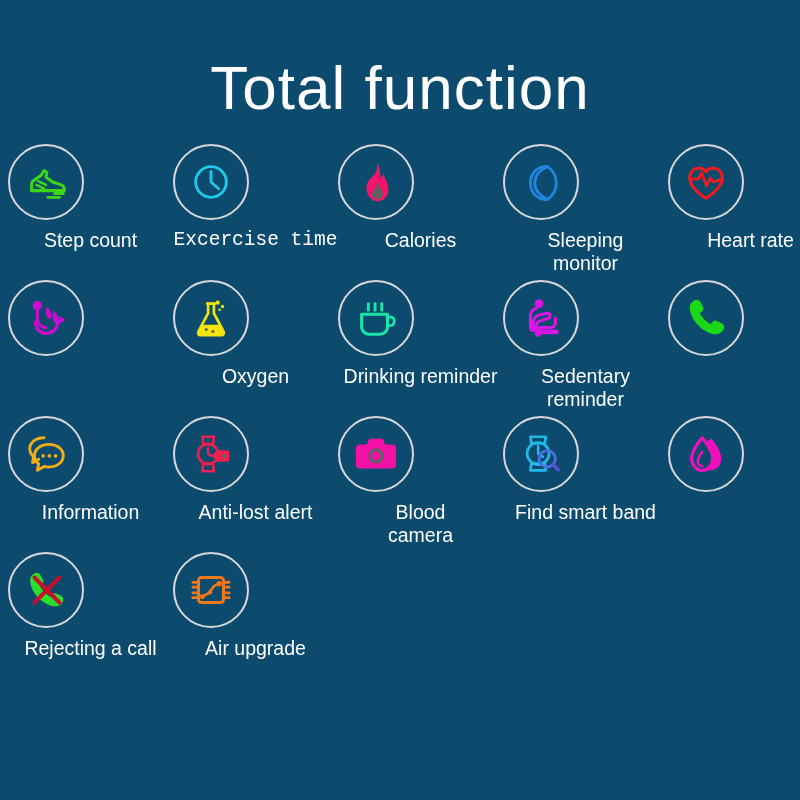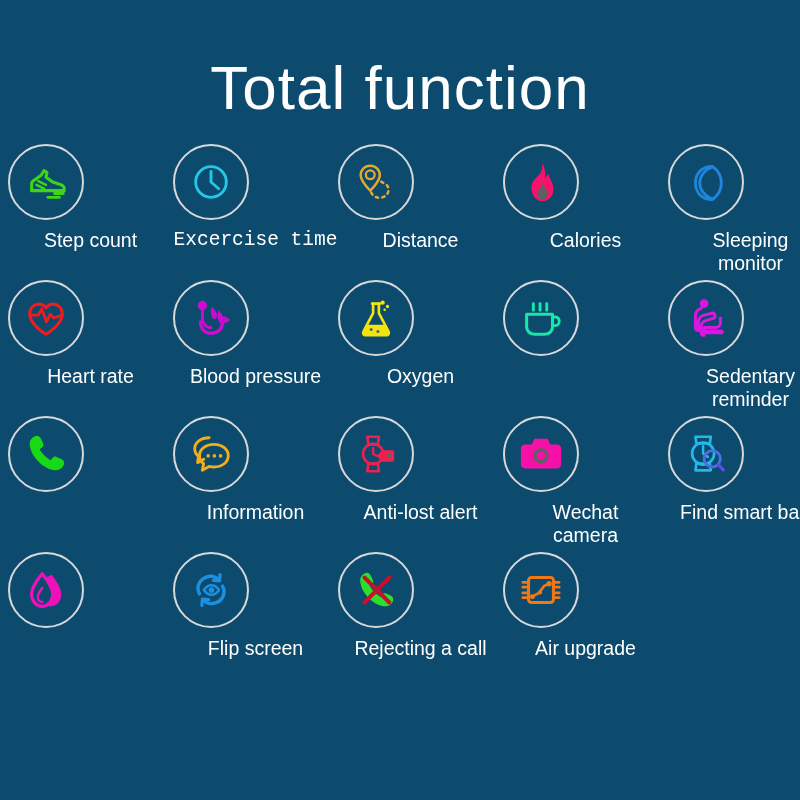--- a/index.html
+++ b/index.html
@@ -98,30 +98,20 @@
         <div class="icon-circle" style="border-color: rgb(216, 216, 218);">
           <svg width="46" height="46" viewBox="0 0 48 48" fill="none" stroke="#23C8E8" stroke-width="3" stroke-linecap="round" stroke-linejoin="round">
             <circle cx="24" cy="24" r="16" stroke-width="3"></circle>
             <path d="M24 13 L24 24 L32 31" stroke-width="3"></path>
           </svg>
         </div>
         <div class="feature-label" style="color: rgb(255, 255, 255); font-family: Liberation Mono, monospace;">Excercise time</div>
       </div>
       <div class="feature">
         <div class="icon-circle" style="border-color: rgb(216, 216, 218);">
-          <svg width="46" height="46" viewBox="0 0 48 48" fill="none" stroke="#E5A82E" stroke-width="3" stroke-linecap="round" stroke-linejoin="round">
-            <path d="M18 7 C12.5 7 8 11.4 8 16.8 C8 23.5 18 33 18 33 C18 33 28 23.5 28 16.8 C28 11.4 23.5 7 18 7 Z" stroke-width="2.6"></path>
-            <circle cx="18" cy="16.5" r="4.6" stroke-width="2.4"></circle>
-            <path d="M19 35 C21 40 28 42 33 39 C38 36 38 30 35 27 C32.5 24.5 30 25 29 23" stroke-width="2.6" stroke-dasharray="2.6 4.2"></path>
-          </svg>
-        </div>
-        <div class="feature-label" style="color: rgb(255, 255, 255);">Distance</div>
-      </div>
-      <div class="feature">
-        <div class="icon-circle" style="border-color: rgb(216, 216, 218);">
           <svg width="46" height="46" viewBox="0 0 48 48" fill="#F5136B" stroke="none">
             <path d="M25 4 C25 4 26.5 11 22.5 16 C19.5 19.8 14 22.5 14 30.5 C14 38 19.5 44 25.5 44 C32 44 37 38.5 37 31.5 C37 24.5 33 21 31.5 15 C31.5 15 29.5 19 28 20 C28 20 30 12 25 4 Z"></path>
             <path d="M24.5 24 C24.5 24 25.5 28.5 23 31 C21.2 32.8 20 34 20 36.2 C20 39.6 22.6 42 25.6 42 C28.8 42 31 39.4 31 36.2 C31 32.5 28 31 26.8 27.5 C26.4 26.2 24.5 24 24.5 24 Z" fill="#606063"></path>
           </svg>
         </div>
         <div class="feature-label" style="color: rgb(255, 255, 255);">Calories</div>
       </div>
       <div class="feature">
         <div class="icon-circle" style="border-color: rgb(216, 216, 218);">
           <svg width="46" height="46" viewBox="0 0 48 48" fill="none" stroke="#1F85DD" stroke-width="3" stroke-linecap="round" stroke-linejoin="round">
@@ -145,21 +135,20 @@
         <div class="icon-circle" style="border-color: rgb(216, 216, 218);">
           <svg width="46" height="46" viewBox="0 0 48 48" fill="none" stroke="#CE0BD2" stroke-width="3" stroke-linecap="round" stroke-linejoin="round">
             <circle cx="15" cy="11" r="3.4" fill="#CE0BD2"></circle>
             <path d="M15 15 L15 24 C15 30 19 34 24 34" stroke-width="3"></path>
             <path d="M13 28 C13 36 18 40 24 40 C30.5 40 36 36 36 29" stroke-width="3.4"></path>
             <path d="M25 12 C25 12 22.5 18 25 23 C26.5 26 29 26 30 23 C31 20 29 17 25 12 Z" fill="#CE0BD2" stroke="none"></path>
             <path d="M32 16 C32 16 29.5 22 32 27 C33.5 30 36 30 37 27 C38 24 36 21 32 16 Z" fill="#CE0BD2" stroke="none"></path>
             <path d="M38 24 L42 26 L38 28" stroke-width="3"></path>
           </svg>
         </div>
-        <div class="feature-label" style="color: rgb(255, 255, 255);">Blood pressure</div>
       </div>
       <div class="feature">
         <div class="icon-circle" style="border-color: rgb(216, 216, 218);">
           <svg width="46" height="46" viewBox="0 0 48 48" fill="none" stroke="#F2E40C" stroke-width="2.8" stroke-linecap="round" stroke-linejoin="round">
             <path d="M20 9 L28 9" stroke-width="2.8"></path>
             <path d="M21 9 L21 19 L11 38 C10 40 11 42 13 42 L35 42 C37 42 38 40 37 38 L27 19 L27 9" stroke-width="2.8"></path>
             <path d="M15.5 31 L32.5 31 L37 38 C38 40 37 42 35 42 L13 42 C11 42 10 40 11 38 Z" fill="#F2E40C" stroke="none"></path>
             <circle cx="31" cy="8" r="2.2" fill="#F2E40C" stroke="none"></circle>
             <circle cx="36" cy="12" r="1.7" fill="#F2E40C" stroke="none"></circle>
             <circle cx="33" cy="15.5" r="1.3" fill="#F2E40C" stroke="none"></circle>
@@ -172,20 +161,21 @@
       <div class="feature">
         <div class="icon-circle" style="border-color: rgb(216, 216, 218);">
           <svg width="46" height="46" viewBox="0 0 48 48" fill="none" stroke="#19E6A8" stroke-width="3" stroke-linecap="round" stroke-linejoin="round">
             <path d="M16 9 L16 16" stroke-width="3"></path>
             <path d="M23 9 L23 16" stroke-width="3"></path>
             <path d="M30 9 L30 16" stroke-width="3"></path>
             <path d="M9 20 L9 33 C9 37.5 12.5 41 17 41 L28 41 C32.5 41 36 37.5 36 33 L36 20 Z" stroke-width="3.2"></path>
             <path d="M36 23 L39 23 C41.5 23 43 25 43 27.5 C43 30 41.5 32 39 32 L36 32" stroke-width="3"></path>
           </svg>
         </div>
+        <div class="feature-label" style="color: rgb(255, 255, 255);">Drinking reminder</div>
       </div>
       <div class="feature">
         <div class="icon-circle" style="border-color: rgb(216, 216, 218);">
           <svg width="46" height="46" viewBox="0 0 48 48" fill="#D916E2" stroke="none">
             <circle cx="22" cy="9" r="4.6"></circle>
             <path d="M19 14 C15 15 13 18 13 22 L13 34 C13 36 14.5 37 16 37 L16 29 C16 25 18 22 22 21 L30 19 C32 18.5 33.5 20 33.5 21.6 C33.5 23 32.6 24 31.4 24.4 L23 27 C20.5 28 19 30 19 33 L19 39 C19 41 20.5 42 22 42 L22 34 L34 34 C37 34 39 32 39 29 L39 24" stroke="#D916E2" stroke-width="3.2" fill="none" stroke-linecap="round" stroke-linejoin="round"></path>
             <path d="M19 36 L40 36 C41.5 36 42.5 37.2 42.5 38.5 C42.5 39.8 41.5 41 40 41 L19 41 Z"></path>
           </svg>
         </div>
         <div class="feature-label" style="color: rgb(255, 255, 255);">Sedentary
@@ -224,21 +214,21 @@
         <div class="feature-label" style="color: rgb(255, 255, 255);">Anti-lost alert</div>
       </div>
       <div class="feature">
         <div class="icon-circle" style="border-color: rgb(216, 216, 218);">
           <svg width="46" height="46" viewBox="0 0 48 48" fill="#F511A8" stroke="none">
             <path d="M17 8 L31 8 L33.5 14 L41 14 C43.2 14 45 15.8 45 18 L45 35 C45 37.2 43.2 39 41 39 L7 39 C4.8 39 3 37.2 3 35 L3 18 C3 15.8 4.8 14 7 14 L14.5 14 Z"></path>
             <circle cx="24" cy="26" r="8" fill="#606063"></circle>
             <circle cx="24" cy="26" r="4.6" fill="#F511A8"></circle>
           </svg>
         </div>
-        <div class="feature-label" style="color: rgb(255, 255, 255);">Wechat
+        <div class="feature-label" style="color: rgb(255, 255, 255);">Blood
 camera</div>
       </div>
       <div class="feature">
         <div class="icon-circle" style="border-color: rgb(216, 216, 218);">
           <svg width="46" height="46" viewBox="0 0 48 48" fill="none" stroke="#22B8E8" stroke-width="3" stroke-linecap="round" stroke-linejoin="round">
             <path d="M13 6 L29 6 L28 13 L14 13 Z" stroke-width="2.8"></path>
             <path d="M14 34 L28 34 L29 41 L13 41 Z" stroke-width="2.8"></path>
             <circle cx="21" cy="23.5" r="11.5" stroke-width="2.8"></circle>
             <path d="M21 16 L21 23.5 L26 27" stroke-width="2.6"></path>
             <circle cx="30.5" cy="29" r="8.5" stroke="#4B6FE0" stroke-width="3"></circle>
@@ -248,33 +238,20 @@
         <div class="feature-label" style="color: rgb(255, 255, 255);">Find smart band</div>
       </div>
       <div class="feature">
         <div class="icon-circle" style="border-color: rgb(216, 216, 218);">
           <svg width="46" height="46" viewBox="0 0 48 48" fill="none" stroke="#EE11BB" stroke-width="3.2" stroke-linecap="round" stroke-linejoin="round">
             <path d="M30 8 C30 8 40 20 40 28.5 C40 35.5 35.5 41 29 41 C27.4 41 26 40.7 24.7 40.1 C28.8 38.3 31.5 34 31.5 28.8 C31.5 21 24 11 24 11 Z" fill="#EE11BB" stroke="none"></path>
             <path d="M20 7 C20 7 9 20 9 28.5 C9 35.5 13.9 41 20 41 C26.1 41 31 35.5 31 28.5 C31 20 20 7 20 7 Z" stroke-width="3.4"></path>
             <path d="M20 22 C20 22 15.5 28 15.5 31.5 C15.5 34.5 17.5 36.5 20 36.5" stroke-width="2.6"></path>
           </svg>
         </div>
-      </div>
-      <div class="feature">
-        <div class="icon-circle" style="border-color: rgb(216, 216, 218);">
-          <svg width="46" height="46" viewBox="0 0 48 48" fill="none" stroke="#1C8FE0" stroke-width="3.4" stroke-linecap="round" stroke-linejoin="round">
-            <path d="M12 28 C8.5 22 11 14 18 11 C23.5 8.7 29 10.2 32.5 14" stroke-width="3.6"></path>
-            <path d="M36 20 C39.5 26 37 34 30 37 C24.5 39.3 19 37.8 15.5 34" stroke-width="3.6"></path>
-            <path d="M33.5 8 L33 14.5 L26.5 14" stroke-width="3.4"></path>
-            <path d="M14.5 40 L15 33.5 L21.5 34" stroke-width="3.4"></path>
-            <path d="M16.5 24 C19 20.5 22 19 24.5 19 C27 19 30 20.5 32.5 24 C30 27.5 27 29 24.5 29 C22 29 19 27.5 16.5 24 Z" stroke-width="2.6"></path>
-            <circle cx="24.5" cy="24" r="3" fill="#1C8FE0" stroke="none"></circle>
-          </svg>
-        </div>
-        <div class="feature-label" style="color: rgb(255, 255, 255);">Flip screen</div>
       </div>
       <div class="feature">
         <div class="icon-circle" style="border-color: rgb(216, 216, 218);">
           <svg width="46" height="46" viewBox="0 0 48 48" fill="none" stroke="none">
             <path d="M14.5 6 C11 6 7.5 10 7.5 13.8 C7.5 26.5 21.8 41 34.3 41 C38.2 41 42 37.3 42 33.8 C42 31.9 40.7 30.5 39.2 29.8 L34.4 27.6 C32.9 26.9 31.3 27.4 30.4 28.7 L28.6 31 C24.8 29.1 19.4 23.7 17.5 19.9 L19.8 18.2 C21.1 17.2 21.6 15.7 20.9 14.2 L18.7 9.3 C18 7.5 16.4 6 14.5 6 Z" fill="#2BE02B"></path>
             <path d="M12 11 L38 37" stroke="#C8102E" stroke-width="4.2" stroke-linecap="round"></path>
             <path d="M38 11 L12 37" stroke="#C8102E" stroke-width="4.2" stroke-linecap="round"></path>
           </svg>
         </div>
         <div class="feature-label" style="color: rgb(255, 255, 255);">Rejecting a call</div>

